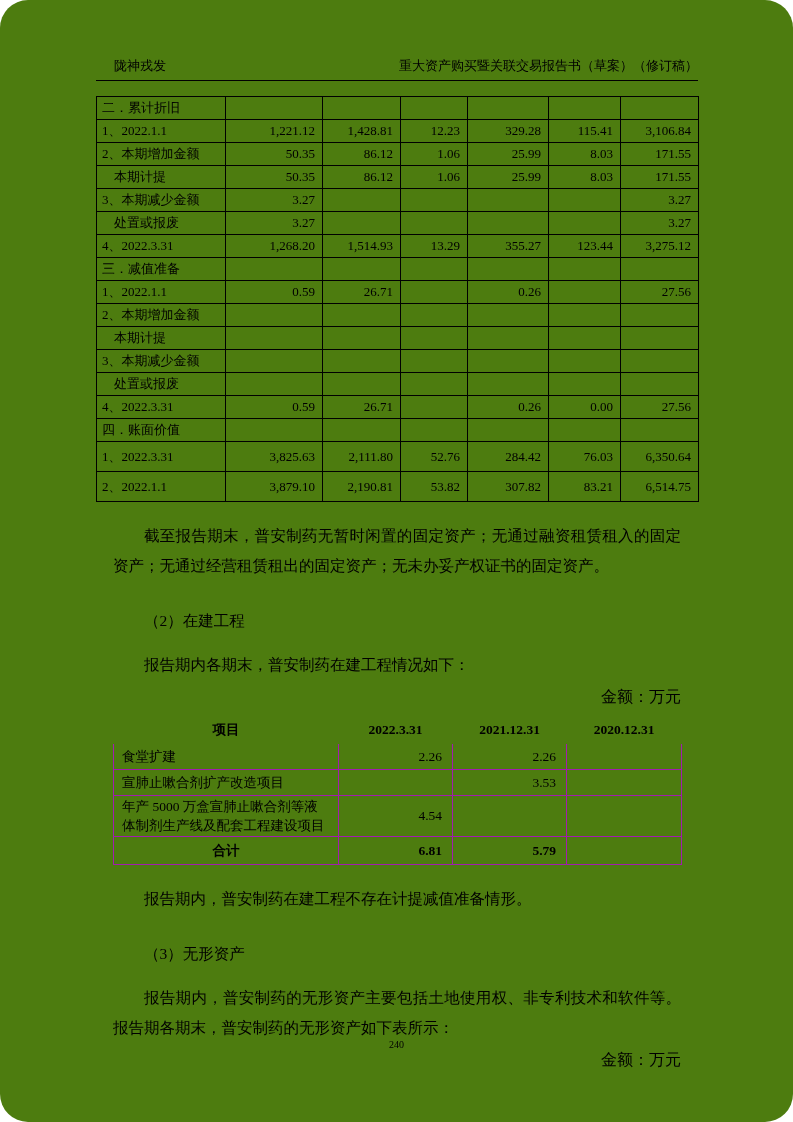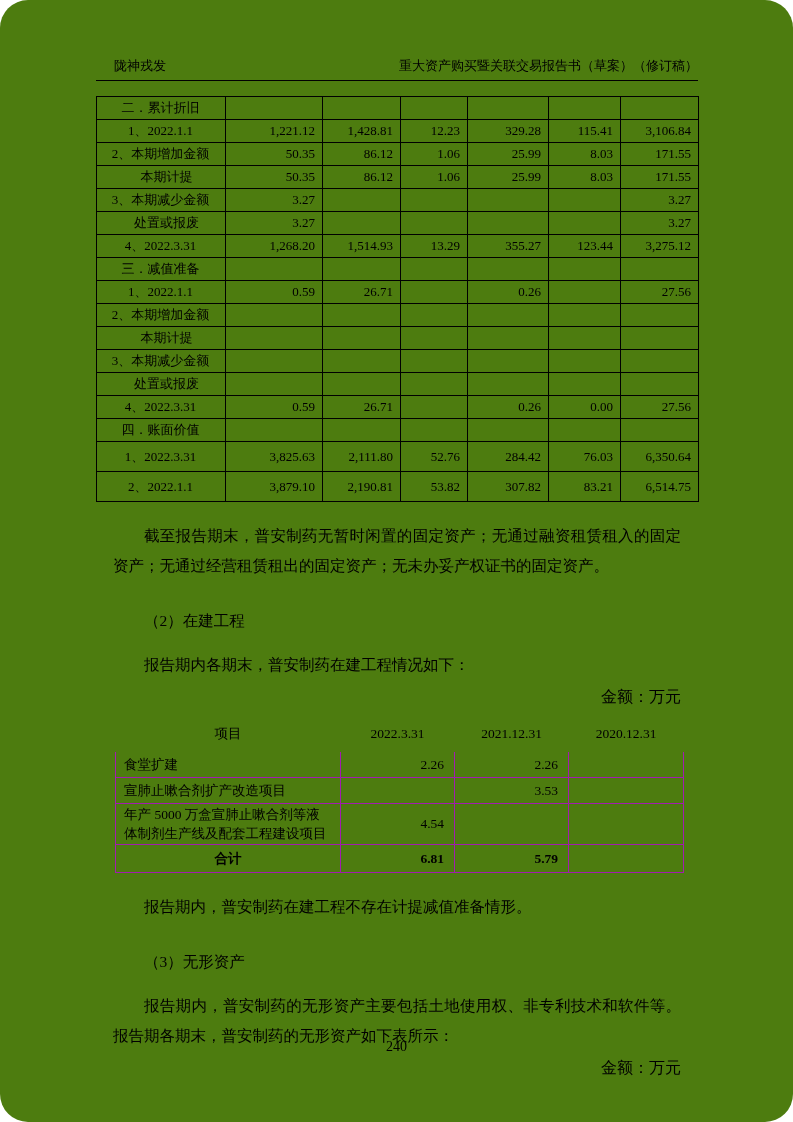--- a/index.html
+++ b/index.html
@@ -16,21 +16,21 @@
     display: flex; justify-content: space-between; align-items: flex-end;
     border-bottom: 1px solid #000; padding: 0 0 5px 18px; font-size: 13px;
   }
 
   
   table.t1 {
     width: 602px; table-layout: fixed; border-collapse: collapse;
     font-size: 13px; margin-top: 15px;
   }
   .t1 td { border: 1px solid #000; height: 22px; padding: 0 6px; vertical-align: middle; overflow: hidden; }
-  .t1 td.label { text-align: center; padding-left: 5px; white-space: nowrap; }
+  .t1 td.label { text-align: left; padding-left: 5px; white-space: nowrap; }
   .t1 td.num { text-align: right; padding-right: 7px; }
   .t1 tr.sub td.label { padding-left: 17px; }
   .t1 tr.bold td { font-weight: normal; height: 29px; }
 
   
   .text {
     margin: 14px 17px 0; font-size: 15.5px; line-height: 30px;
     text-align: justify;
     font-family: Liberation Serif, serif;
   }
@@ -38,31 +38,31 @@
   .p1 { margin-top: 19px; }
   .heading { margin-top: 25px; }
   .p3 { margin-top: 19px; }
   .amount { margin: 7px 17px 0; text-align: right; font-size: 16px; }
 
   
   table.t2 {
     width: 568px; table-layout: fixed; border-collapse: collapse;
     font-size: 13.5px; margin: 7px 0 0 17px;
   }
-  .t2 th { border: 5px solid #4d7c0f; height: 25px; font-weight: normal; text-align: center; padding: 1px 6px; }
+  .t2 th { border: 1px solid #4d7c0f; height: 25px; font-weight: bold; text-align: center; padding: 1px 6px; }
   .t2 td { border: 1px solid #a21caf; height: 23px; padding: 1px 8px; vertical-align: middle; }
   .t2 td.label { text-align: left; line-height: 19px; }
   .t2 td.num { text-align: right; padding-right: 10px; }
   .t2 tr.total td { font-weight: bold; height: 25px; }
   .t2 td.total-label { text-align: center; }
 
   
   .footer {
     position: absolute; left: 0; right: 0; top: 1039px;
-    text-align: center; font-size: 14px;
+    text-align: center; font-size: 10px;
   }
 </style>
 </head>
 <body>
 
 <div class="page">
   <div class="content">
 
     <div class="doc-header">
       <span>陇神戎发</span>

